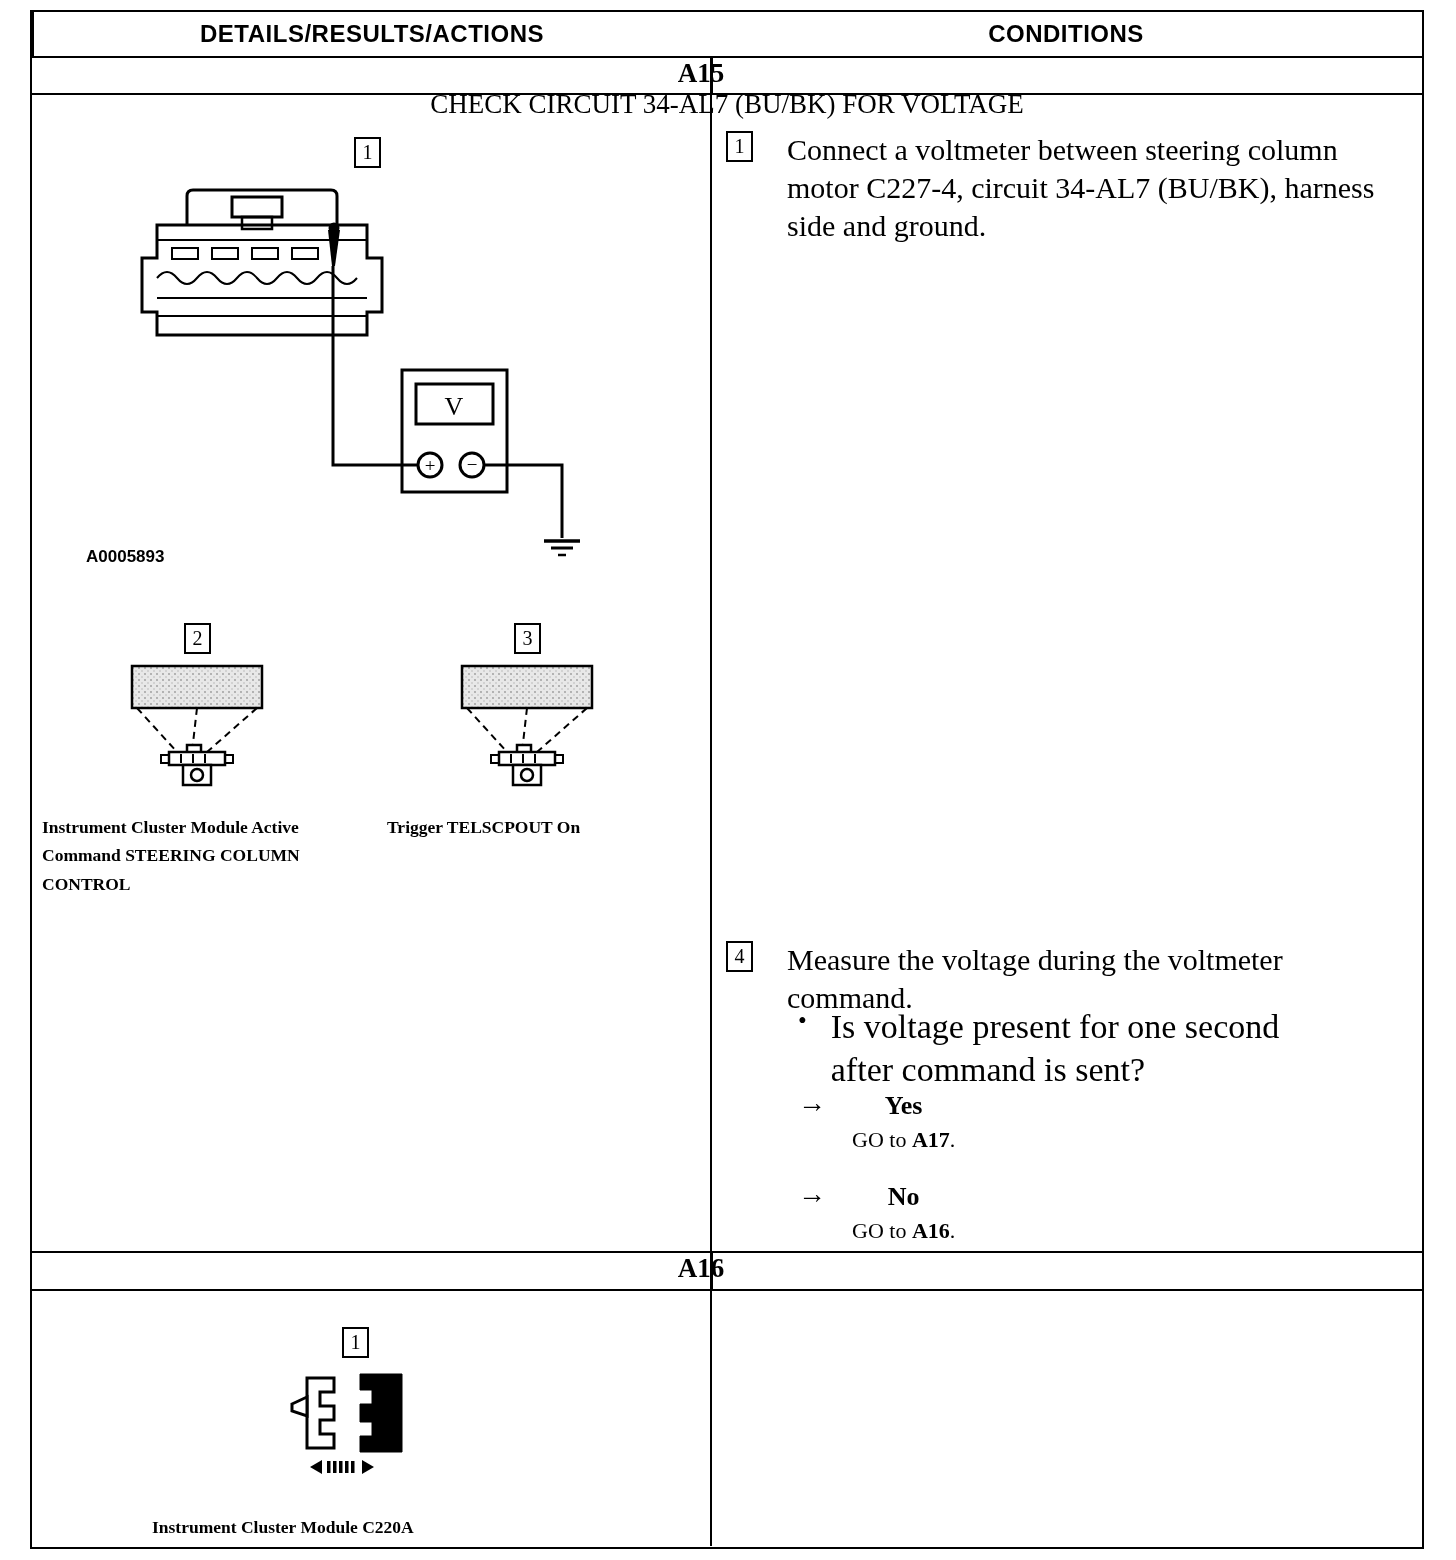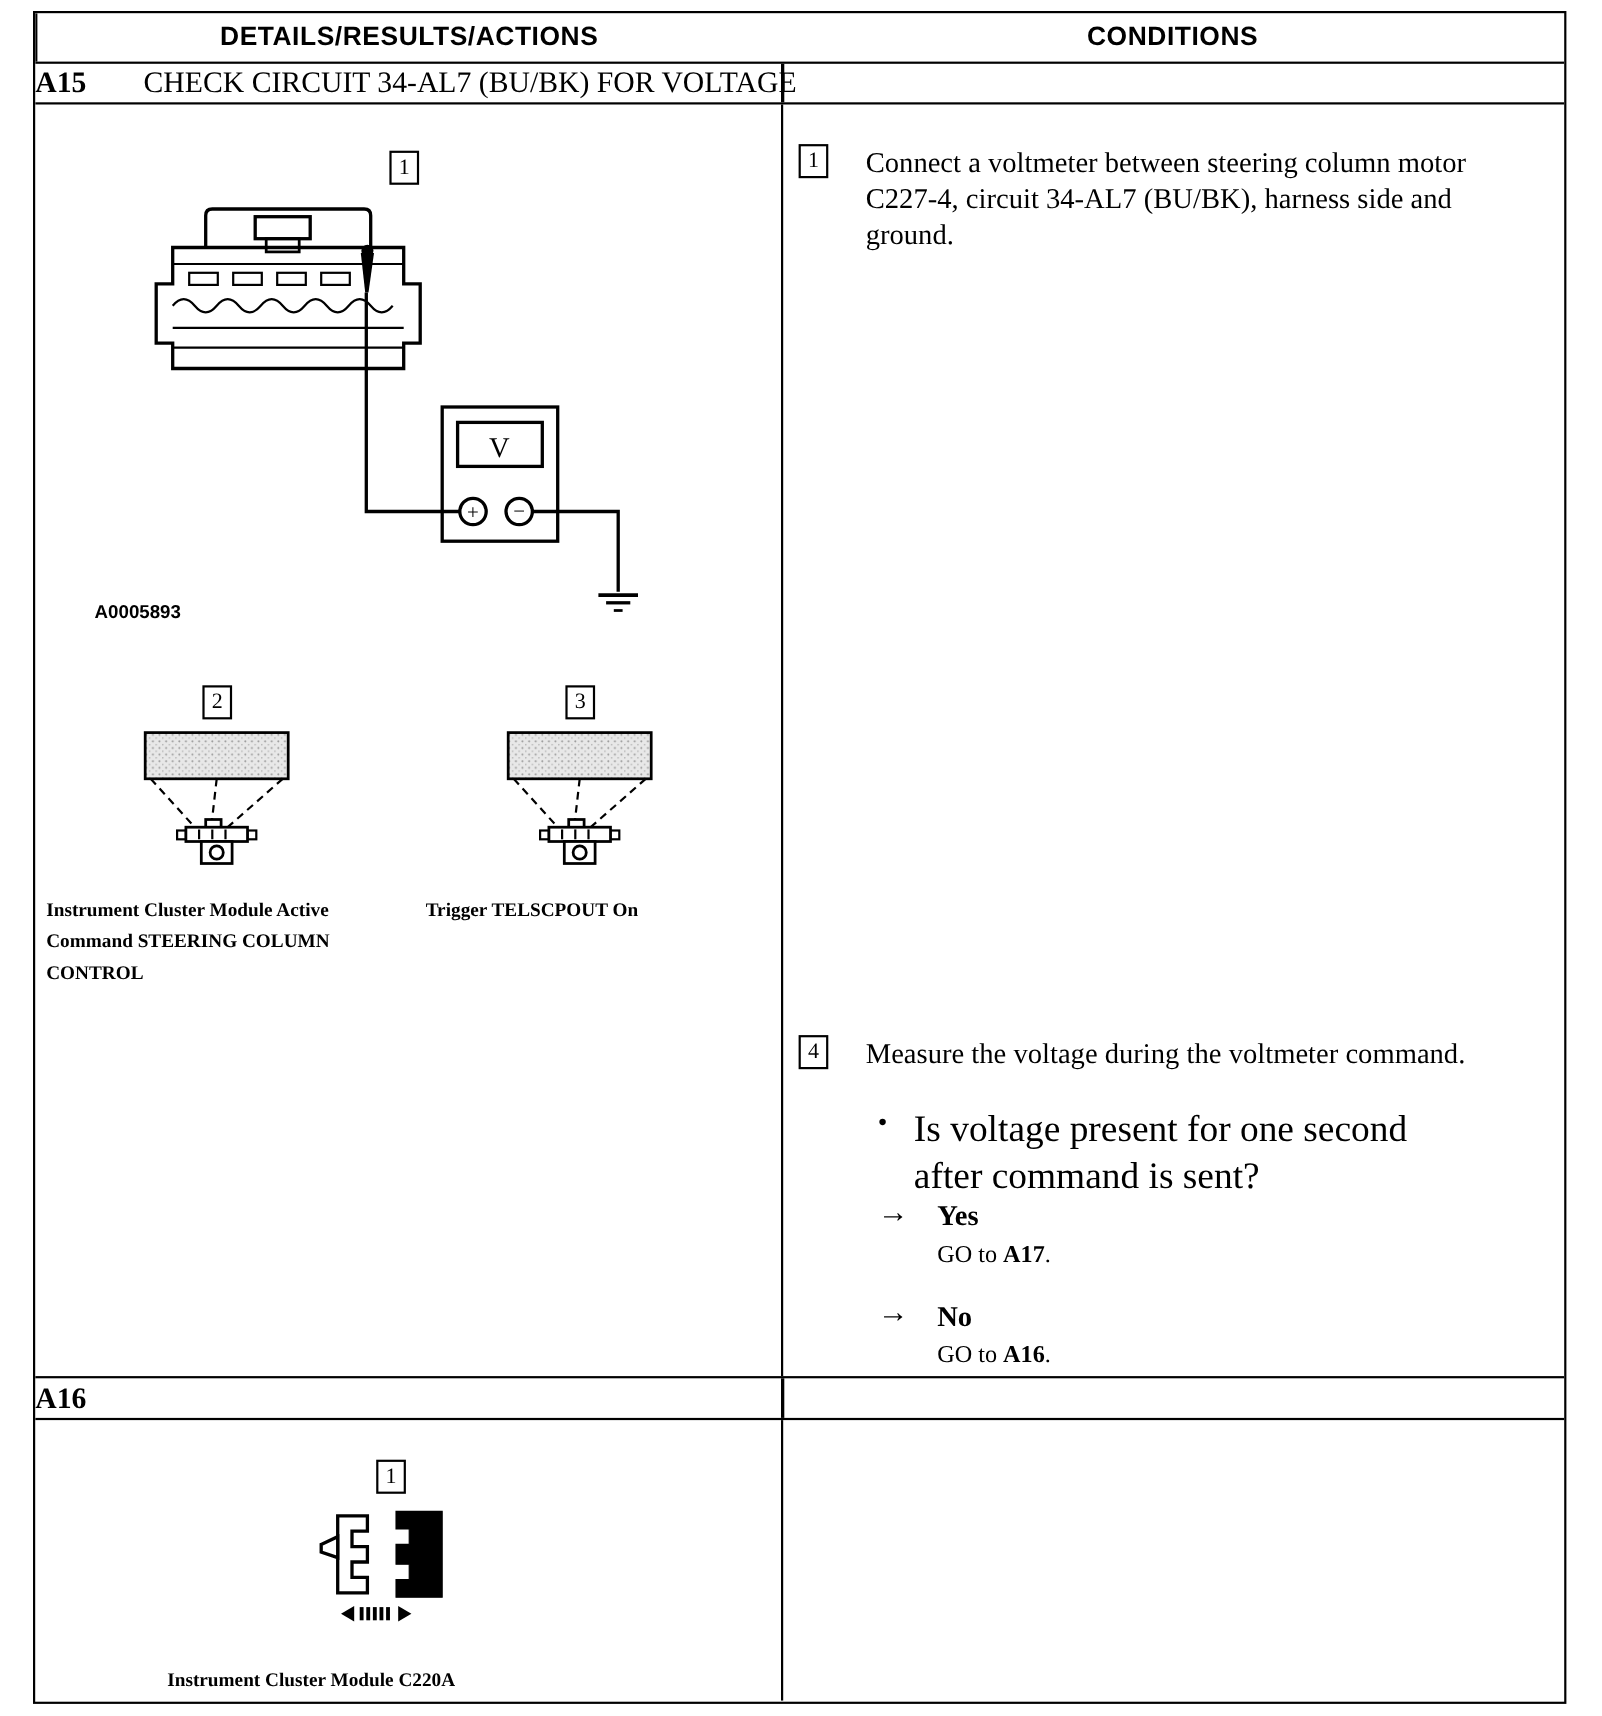--- a/index.html
+++ b/index.html
@@ -11,39 +11,39 @@
   .table {
     position: absolute; left: 30px; top: 10px; width: 1394px; height: 1539px;
     border: 2.5px solid #000; background: #fff; overflow: hidden;
   }
   .grow { display: grid; grid-template-columns: 678px 1fr; border-bottom: 2.5px solid #000; }
   .cell { position: relative; }
   .cell.right { border-left: 2.5px solid #000; }
   .hdr { display: flex; align-items: center; justify-content: center;
     font-family: "Liberation Sans", sans-serif; font-weight: bold; font-size: 24px; letter-spacing: 0.5px; }
   .trow { position: relative; display: flex; align-items: center;
-    border-bottom: 2.5px solid #000; font-size: 27px; padding-left: 0; }
+    border-bottom: 2.5px solid #000; font-size: 27px; padding-left: 0; flex-direction: column; }
   .trow .sid { font-weight: bold; margin-right: 52px; }
   .vdiv { position: absolute; left: 678px; top: 0; bottom: 0; width: 2.5px; background: #000; }
   .callout {
     position: absolute; width: 27px; height: 31px; border: 2px solid #000;
     display: flex; align-items: center; justify-content: center; font-size: 20px; background: #fff;
   }
   .step { position: absolute; display: flex; align-items: flex-start; }
   .cbox {
     width: 27px; height: 31px; border: 2px solid #000; flex: 0 0 auto;
     display: flex; align-items: center; justify-content: center; font-size: 20px;
   }
-  .step .txt { margin-left: 34px; font-size: 26px; line-height: 1.27; width: 600px; }
+  .step .txt { margin-left: 34px; font-size: 30px; line-height: 1.27; width: 600px; }
   .q { position: absolute; display: flex; }
   .q .b { font-size: 25px; line-height: 1.3; }
   .q .txt { margin-left: 24px; width: 480px; font-size: 34px; line-height: 1.27; }
   .ans { position: absolute; display: flex; }
   .ans .arr { font-size: 28px; margin-right: 26px; margin-top: -3px; }
-  .ans .lbl { font-weight: bold; font-size: 26px; line-height: 1.2; }
+  .ans .lbl { font-weight: bold; font-size: 26px; line-height: 1.2; text-align: center; }
   .ans .act { font-size: 22px; line-height: 1.25; margin-top: 5px; }
   .ans .act b { font-weight: bold; }
   .cap { position: absolute; text-align: left; font-weight: bold; font-size: 17.5px; line-height: 1.62; }
   .figcode { position: absolute; font-family: "Liberation Sans", sans-serif; font-weight: bold; font-size: 17px; margin-left: 24px; }
   svg { position: absolute; overflow: visible; }
   svg text { font-family: "Liberation Serif", serif; }
 </style>
 </head>
 <body>
 

